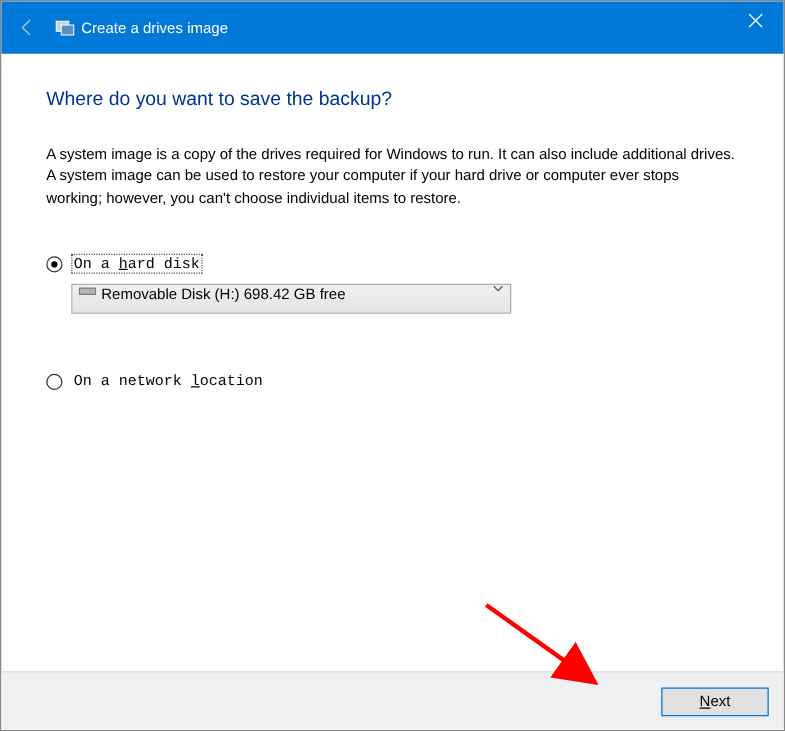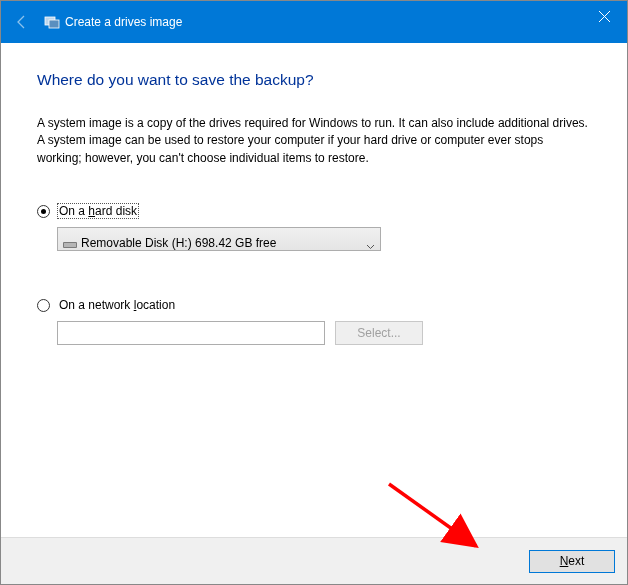--- a/index.html
+++ b/index.html
@@ -65,20 +65,21 @@
   .description {
     font-size: 12px;
     line-height: 1.45;
     margin: 0 0 36px 0;
     color: #000;
   }
   .option-row {
     display: flex;
     align-items: center;
     margin-bottom: 8px;
+    font-family: Liberation Mono, monospace;
   }
   .radio {
     width: 13px;
     height: 13px;
     border: 1px solid #333;
     border-radius: 50%;
     margin-right: 7px;
     position: relative;
     background: #fff;
     flex-shrink: 0;
@@ -100,25 +101,25 @@
   }
   .option-label.focused {
     border: 1px dotted #555;
   }
   .option-label .mnemonic {
     text-decoration: underline;
   }
   .combo {
     margin-left: 20px;
     height: 24px;
-    width: 324px;
+    width: 352px;
     border: 1px solid #adadad;
     background: linear-gradient(#f0f0f0, #e5e5e5);
     display: flex;
-    align-items: flex-end;
+    align-items: flex-start;
     position: relative;
     font-size: 12px;
   }
   .combo-icon {
     width: 18px;
     display: flex;
     align-items: center;
     justify-content: center;
     margin-left: 3px;
   }
@@ -241,24 +242,20 @@
   </div>
 
   <div class="group">
   </div>
 
   <div class="group">
     <div class="option-row">
       <span class="radio"></span>
       <span class="option-label"><span>On a network </span><span class="mnemonic">l</span><span>ocation</span></span>
     </div>
-    <div class="network-row">
-      <div class="network-input" value=""></div>
-      <div class="select-btn">Select...</div>
-    </div>
   </div>
 </div>
 
 <div class="footer">
   <div class="btn default">
       <span class="mnemonic">N</span>
       <span>ext</span>
     </div>
 </div>
 

